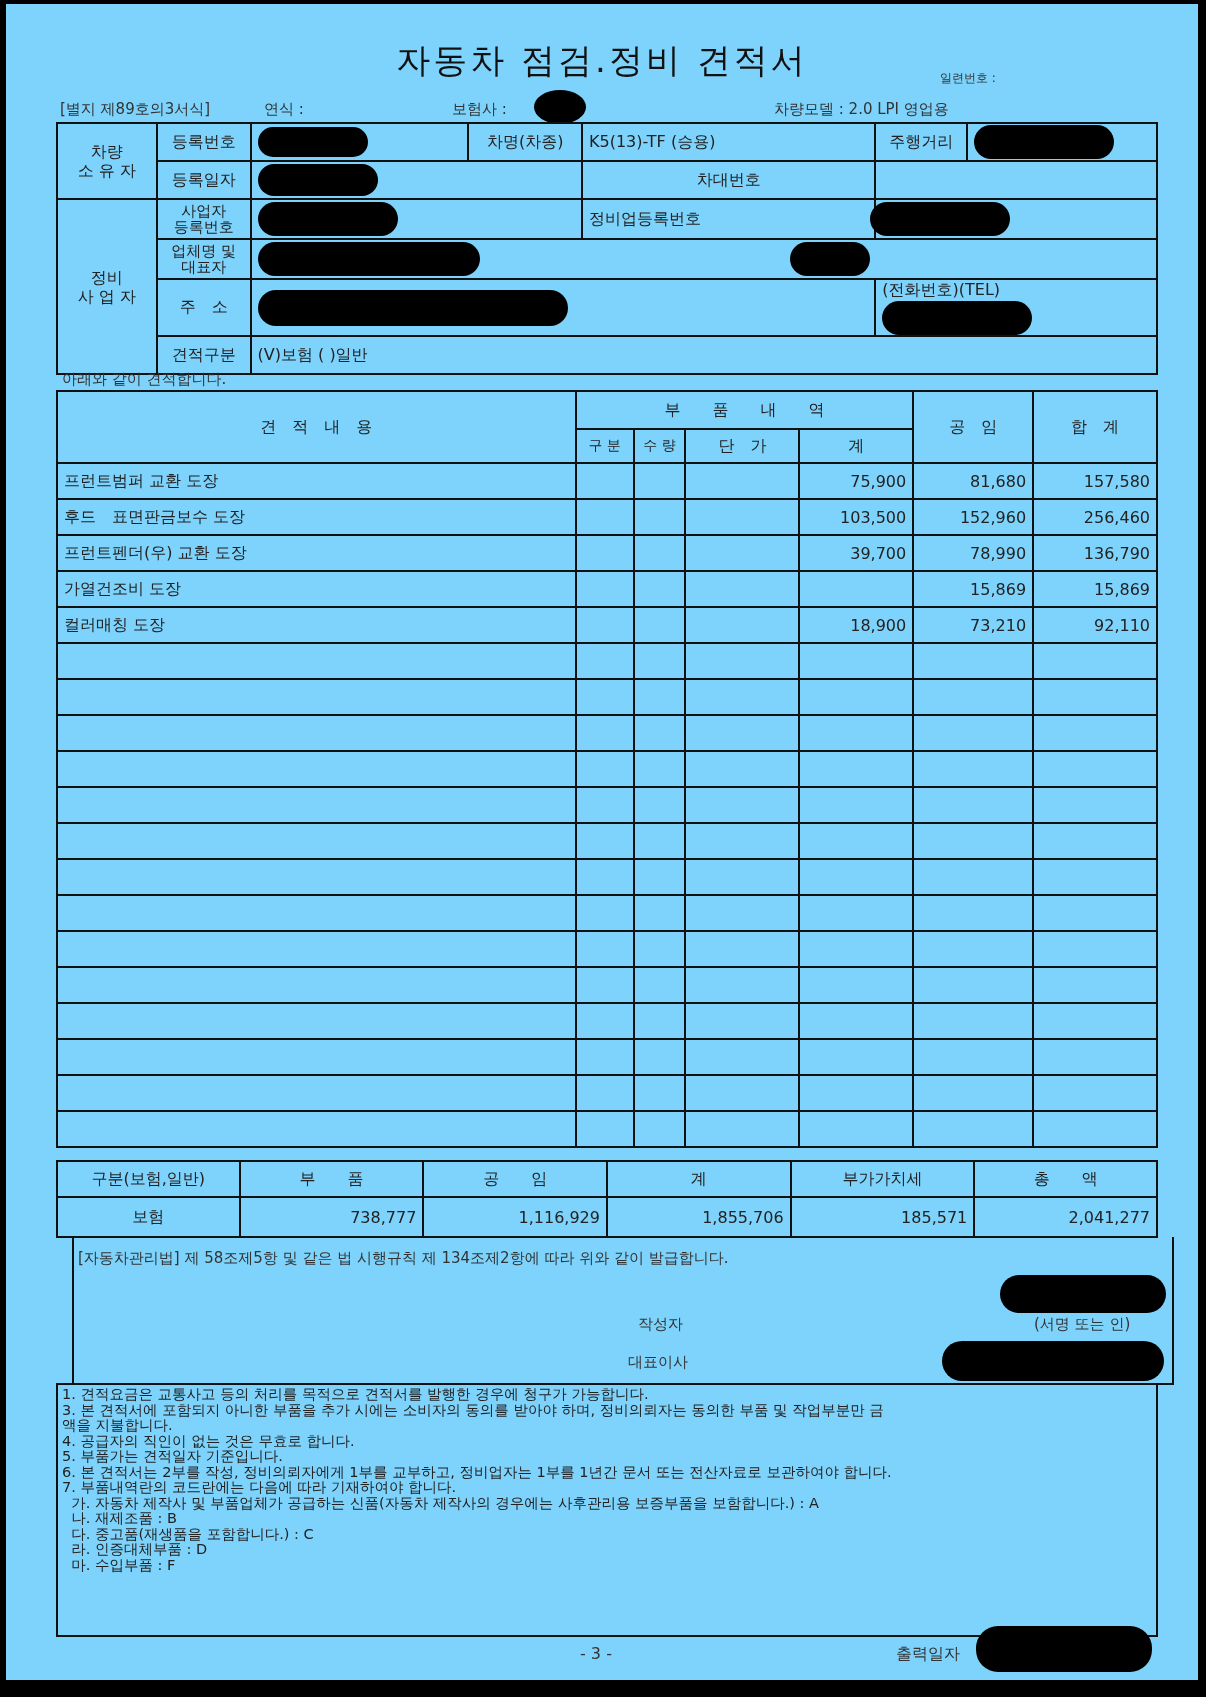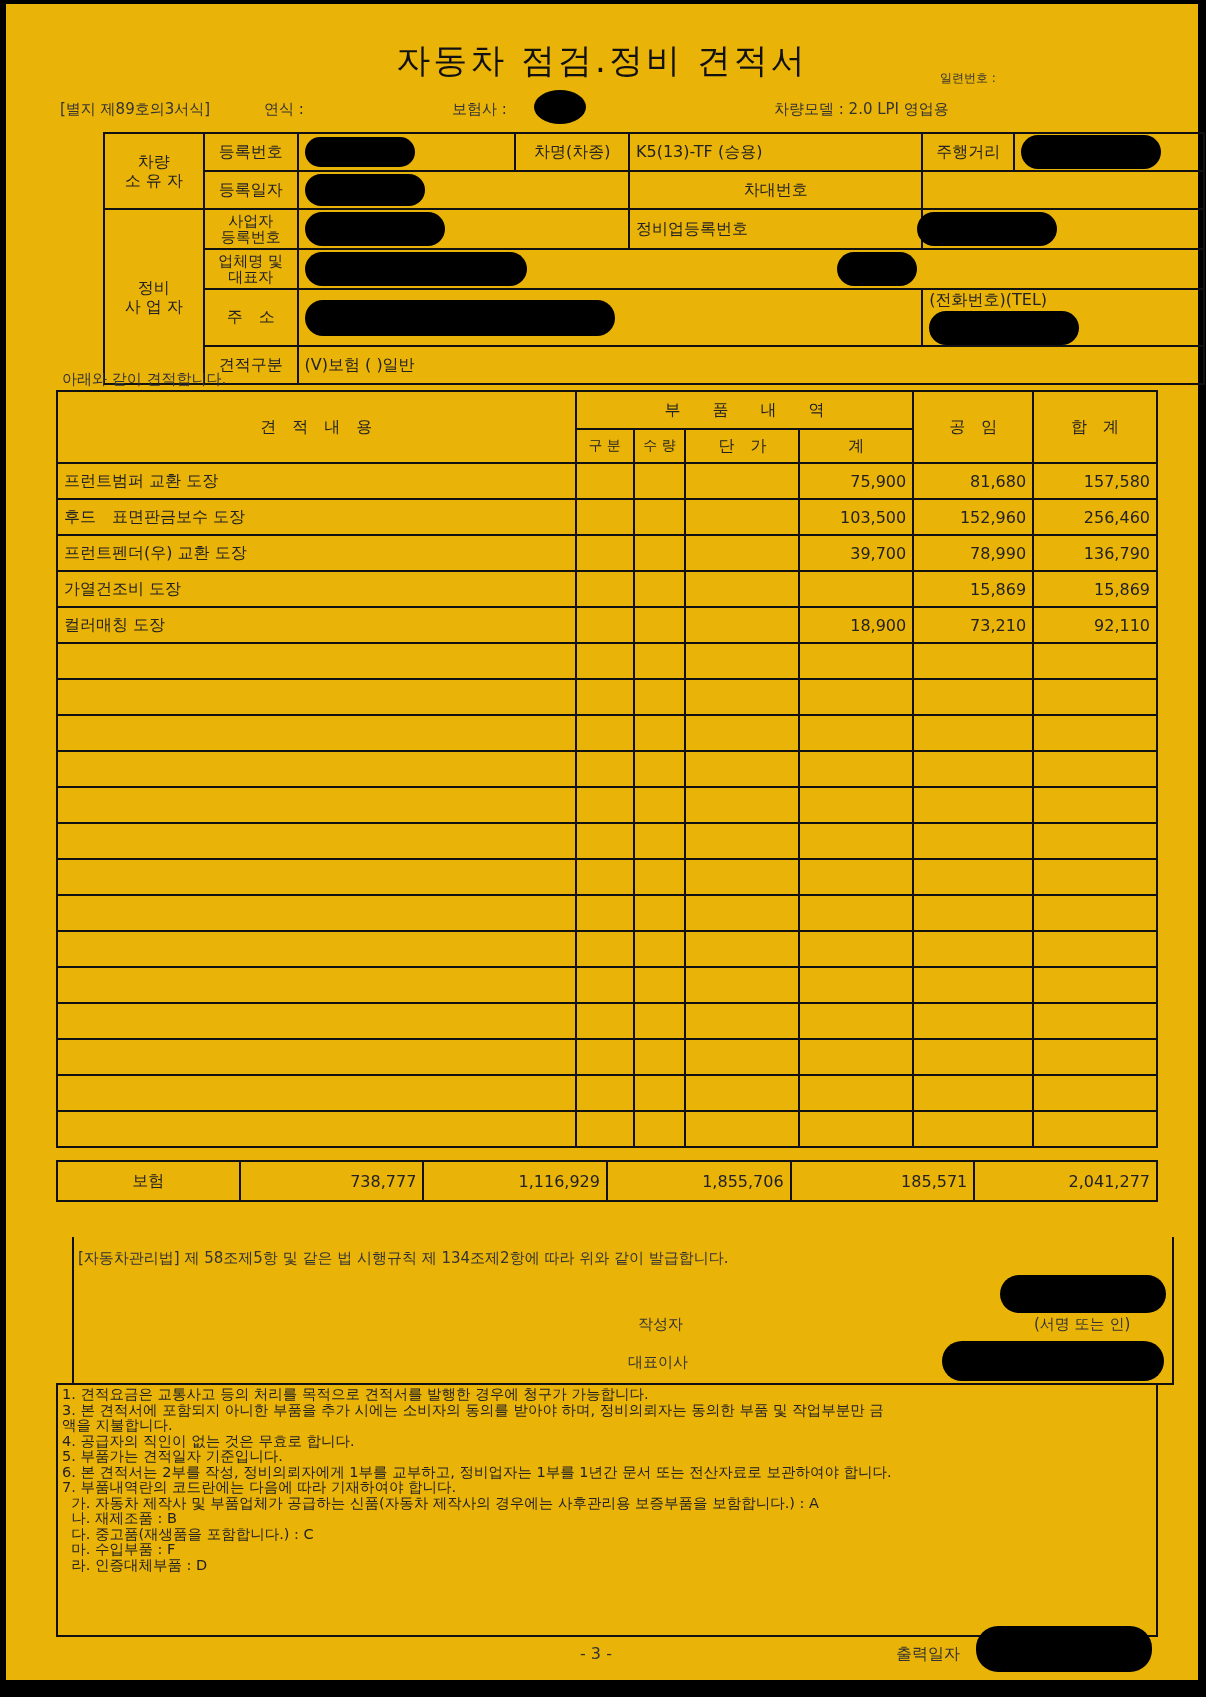--- a/index.html
+++ b/index.html
@@ -1,27 +1,27 @@
 <!DOCTYPE html>
 <html><head>
 <meta charset="utf-8">
 <style>
   html,body{margin:0;padding:0;}
   body{width:1206px;height:1697px;background:#000;position:relative;overflow:hidden;
        font-family:"DejaVu Sans","Liberation Sans",sans-serif;color:#222;}
-  .page{position:absolute;left:6px;top:4px;width:1192px;height:1676px;background:#eab308;}
+  .page{position:absolute;left:6px;top:4px;width:1192px;height:1676px;background:#7dd3fc;}
   .abs{position:absolute;}
   .title{left:0;width:1192px;top:34px;text-align:center;font-size:34px;letter-spacing:3px;color:#111;}
   .small{font-size:15px;color:#333;}
   .redact{background:#000;border-radius:22px;position:absolute;}
   table{border-collapse:collapse;}
   .grid td{border:2px solid #111;font-size:16px;padding:0 6px;}
   .lbl{text-align:center;}
   .num{text-align:right;}
-  .t1{position:absolute;left:50px;top:128px;width:1102px;margin-left:47px;}
+  .t1{position:absolute;left:50px;top:118px;width:1102px;}
   .t2{position:absolute;left:50px;top:386px;width:1102px;}
   .t3{position:absolute;left:50px;top:1156px;width:1102px;}
   .notice{position:absolute;left:66px;top:1233px;width:1098px;height:146px;border:2px solid #111;border-top:none;}
   .notes{position:absolute;left:50px;top:1379px;width:1098px;height:254px;border:2px solid #111;
          font-size:14.5px;line-height:15.5px;padding:2px 4px;box-sizing:border-box;width:1102px;}
   .notes div{white-space:pre;}
 </style>
 </head>
 <body>
 
@@ -293,20 +293,28 @@
   <table class="grid t3">
     <colgroup>
         <col style="width:181px">
         <col style="width:182px">
         <col style="width:182px">
         <col style="width:182px">
         <col style="width:182px">
         <col style="width:181px">
       </colgroup>
     <tbody>
+        <tr style="height:36px" id="sum-head">
+          <td class="lbl">구분(보험,일반)</td>
+          <td class="lbl">부　　품</td>
+          <td class="lbl">공　　임</td>
+          <td class="lbl">계</td>
+          <td class="lbl">부가가치세</td>
+          <td class="lbl">총　　액</td>
+        </tr>
     <tr style="height:40px" id="sum-vals">
           <td class="lbl">보험</td>
           <td class="num">738,777</td>
           <td class="num">1,116,929</td>
           <td class="num">1,855,706</td>
           <td class="num">185,571</td>
           <td class="num">2,041,277</td>
         </tr>
   </tbody>
     </table>
@@ -324,20 +332,20 @@
       <div>1. 견적요금은 교통사고 등의 처리를 목적으로 견적서를 발행한 경우에 청구가 가능합니다.</div>
       <div>3. 본 견적서에 포함되지 아니한 부품을 추가 시에는 소비자의 동의를 받아야 하며, 정비의뢰자는 동의한 부품 및 작업부분만 금</div>
       <div>액을 지불합니다.</div>
       <div>4. 공급자의 직인이 없는 것은 무효로 합니다.</div>
       <div>5. 부품가는 견적일자 기준입니다.</div>
       <div>6. 본 견적서는 2부를 작성, 정비의뢰자에게 1부를 교부하고, 정비업자는 1부를 1년간 문서 또는 전산자료로 보관하여야 합니다.</div>
       <div>7. 부품내역란의 코드란에는 다음에 따라 기재하여야 합니다.</div>
       <div>  가. 자동차 제작사 및 부품업체가 공급하는 신품(자동차 제작사의 경우에는 사후관리용 보증부품을 보함합니다.) : A</div>
       <div>  나. 재제조품 : B</div>
       <div>  다. 중고품(재생품을 포함합니다.) : C</div>
+      <div>  라. 인증대체부품 : D</div>
       <div>  마. 수입부품 : F</div>
-      <div>  라. 인증대체부품 : D</div>
     </div>
 
   <div class="abs small" style="left:574px;top:1640px;font-size:16px;">- 3 -</div>
   <div class="abs small" style="left:890px;top:1640px;font-size:16px;">출력일자</div>
   <div class="redact" style="left:970px;top:1622px;width:176px;height:46px;"></div>
 </div>
 
 </body></html>

